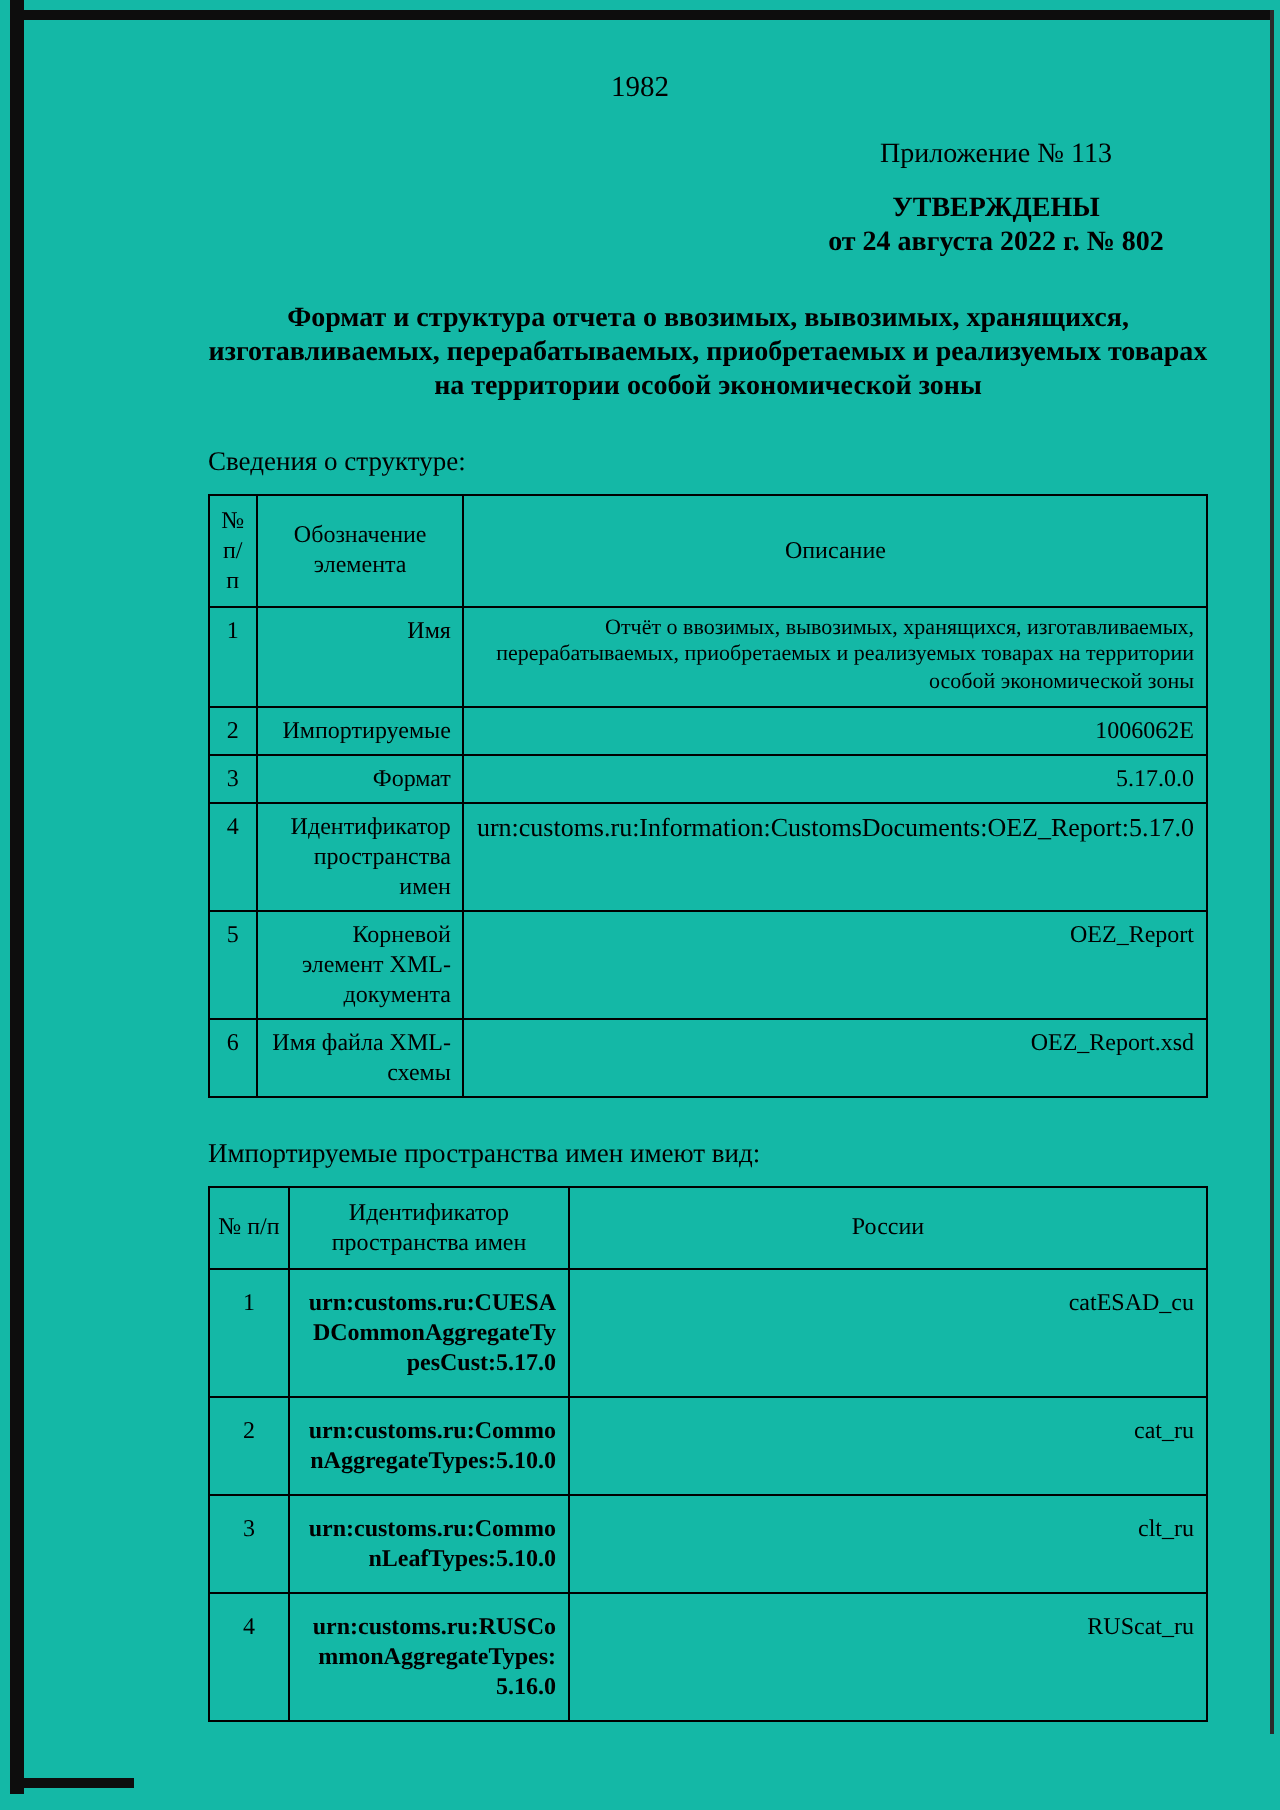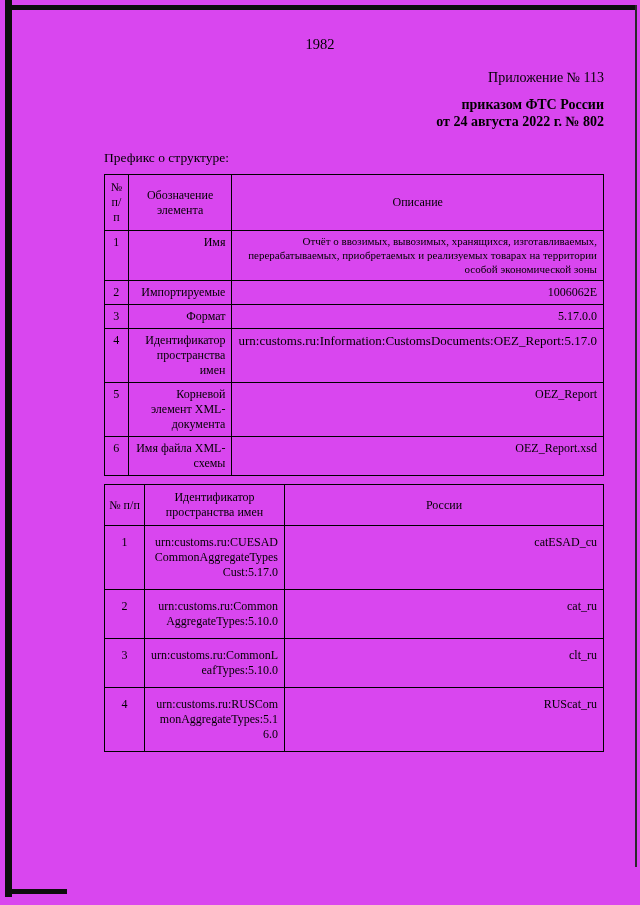--- a/index.html
+++ b/index.html
@@ -1,19 +1,19 @@
 <!DOCTYPE html>
 <html><head>
 <meta charset="utf-8">
 <style>
   html,body { margin:0; padding:0; background:#e8e8e8; }
   .page {
     position:relative;
     width:640px; height:905px;
-    background:#d946ef;
+    background:#14b8a6;
     font-family:"Liberation Serif", serif;
     color:#000;
     overflow:hidden;
     margin:0 auto;
   }
   
   .scan-left   { position:absolute; left:5px;  top:0;     width:7px;  height:897px; background:#0d0d0d; }
   .scan-top    { position:absolute; left:5px;  top:5px;   width:631px; height:5px;  background:#0d0d0d; }
   .scan-right  { position:absolute; right:3px; top:5px;   width:2px;  height:862px; background:#2a2a2a; }
   .scan-bottom { position:absolute; left:5px;  top:889px; width:62px; height:5px;   background:#0d0d0d; }
@@ -26,21 +26,21 @@
   .content {
     margin-left:104px;
     margin-right:36px;
   }
   .approval-block {
     width:212px;
     margin-left:auto;
     margin-top:16px;
     font-size:14px;
     line-height:1.22;
-    text-align:right;
+    text-align:center;
   }
   .appendix { margin-bottom:10px; }
   .approved-line { font-weight:bold; }
   .u { }
 
   .doc-title {
     margin-top:22px;
     text-align:center;
     font-weight:bold;
     font-size:14px;
@@ -65,44 +65,45 @@
   th {
     text-align:center;
     font-weight:normal;
     vertical-align:middle;
     padding:5px 4px;
   }
   td.num { text-align:center; }
   td.desc-bold { font-weight:normal; font-size:11px; line-height:1.25; }
   td.small { font-size:13px; }
   .ns-table td { padding:9px 6px; }
-  .ns-table td.ns { word-break:break-all; }
+  .ns-table td.ns { word-break:break-all;font-weight:bold; }
   .bottom-space { height:140px; }
 </style>
 </head>
 <body>
 
 <div class="page">
   <div class="scan-left"></div>
   <div class="scan-top"></div>
   <div class="scan-right"></div>
   <div class="scan-bottom"></div>
 
   <div class="page-number">1982</div>
 
   <div class="content">
 
     <div class="approval-block">
       <div class="appendix">Приложение № 113</div>
-      <div class="approved-line">приказом ФТС России</div>
+      <div class="approved-line">УТВЕРЖДЕНЫ</div>
       <div class="approved-line"><span>от </span><span class="u">24 августа 2022</span><span> г. № </span><span class="u">802</span></div>
     </div>
 
+    <div class="doc-title">Формат и структура отчета о ввозимых, вывозимых, хранящихся, изготавливаемых, перерабатываемых, приобретаемых и реализуемых товарах на территории особой экономической зоны</div>
 
-    <div class="section-label">Префикс о структуре:</div>
+    <div class="section-label">Сведения о структуре:</div>
 
     <table>
       <colgroup>
           <col style="width:40px">
           <col style="width:136px">
           <col>
         </colgroup>
       <thead>
         <tr>
           <th>№ п/п</th>
@@ -137,20 +138,21 @@
           <td>OEZ_Report</td>
         </tr>
         <tr>
           <td class="num">6</td>
           <td>Имя файла XML-схемы</td>
           <td>OEZ_Report.xsd</td>
         </tr>
       </tbody>
     </table>
 
+    <div class="section-label">Импортируемые пространства имен имеют вид:</div>
 
     <table class="ns-table">
       <colgroup>
           <col style="width:40px">
           <col style="width:140px">
           <col>
         </colgroup>
       <thead>
         <tr>
           <th>№ п/п</th>

